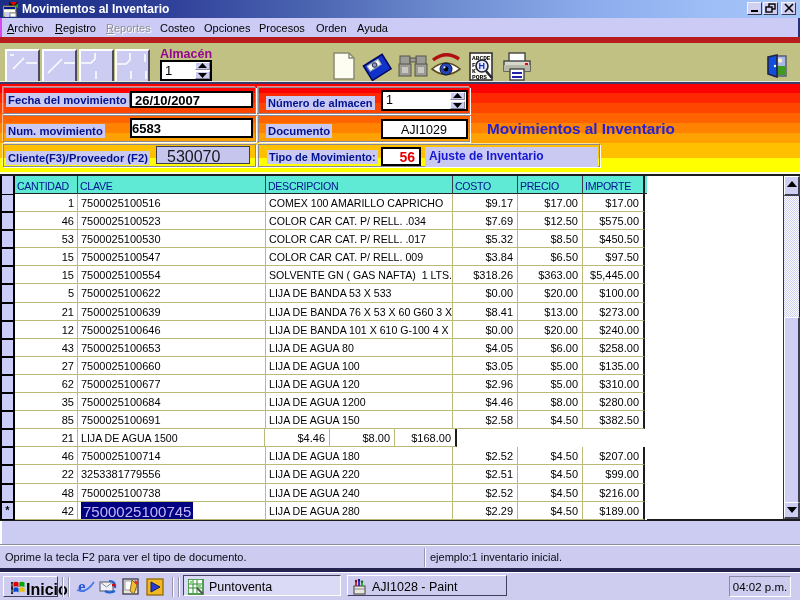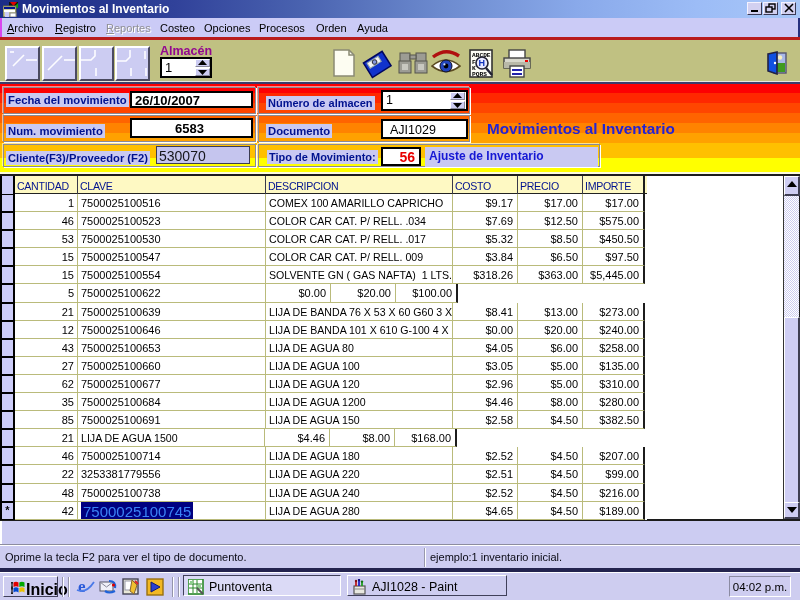--- a/index.html
+++ b/index.html
@@ -10,21 +10,21 @@
 #titlebar .txt{position:absolute;left:22px;top:2px;color:#fff;font-weight:bold;font-size:12px;letter-spacing:0}
 .wbtn{position:absolute;top:2px;width:15px;height:13px;background:#d2d0f0;
   border-top:1px solid #f4f2ff;border-left:1px solid #f4f2ff;border-right:1.5px solid #3a3a55;border-bottom:1.5px solid #3a3a55;
   font-size:9px;color:#000;text-align:center;line-height:10px}
 
 #menubar{left:0;top:18px;width:800px;height:30px;background:#cbcbf6;border-left:2px solid #d946ef;border-right:2px solid #26307e}
 #menubar span{position:absolute;top:4px;color:#000;font-size:11px}
 #menubar span.dis{color:#8f8f94;text-shadow:1px 1px 0 #ffffff}
 u{text-decoration:underline}
 
-#toolbar{left:0;top:37px;width:800px;height:45px;background:#c0c182;border-top:3px solid #b91c1c}
+#toolbar{left:0;top:37px;width:800px;height:45px;background:#c0c182;border-top:6px solid #b91c1c}
 #toolbar .navb{position:absolute;top:6px;width:35px;height:35px;background:#ccccf2;
   border-top:2px solid #ffffff;border-left:2px solid #ffffff;border-right:2px solid #4a4a60;border-bottom:2px solid #4a4a60}
 #almlab{position:absolute;left:160px;top:4px;color:#93088f;font-weight:bold;font-size:12.5px}
 #almspin{position:absolute;left:160px;top:17px;width:52px;height:21px;background:#fff;border:2px solid #000}
 .spinbtns{position:absolute;right:0px;top:0px;width:15px;height:17px}
 .spb{position:absolute;left:0;width:15px;height:8px;background:#ccccf2;border:1px solid #88889a;border-top-color:#fff;border-left-color:#fff;overflow:hidden}
 .spb svg{display:block;margin:0 auto}
 .ticon{position:absolute;top:9px}
 #sepline1{left:0;top:81px;width:800px;height:1px;background:#e8e8e0}
 #sepline2{left:0;top:82px;width:800px;height:2px;background:#3c3c6a}
@@ -34,34 +34,34 @@
    #fd0002 0,#fd0002 9px,#ff2800 9px,#ff2800 19px,#ff4600 19px,#ff4600 29px,
    #ff6400 29px,#ff6400 39px,#ff8300 39px,#ff8300 49px,#ffa100 49px,#ffa100 59px,
    #ffc000 59px,#ffc000 74px,#ffff00 74px,#ffff00 88px)}
 .gbox{position:absolute;border:1px solid #8a8a96;box-shadow:1px 1px 0 #ffffff,-1px -1px 0 rgba(255,255,255,.55)}
 .lchip{position:absolute;background:#c9c9f2;color:#00128f;font-weight:bold;font-size:11.3px;line-height:12px;white-space:nowrap}
 .winput{position:absolute;background:#fff;border:2px solid #000;font-size:13px;color:#000;white-space:nowrap}
 #ftitle{position:absolute;left:487px;top:120px;color:#2424d2;font-weight:bold;font-size:15.3px;white-space:nowrap}
 #ajuste{position:absolute;left:425px;top:147px;width:173px;height:20px;background:#c9c9f2;color:#1517d4;font-weight:bold;font-size:12px;line-height:19px;padding-left:4px;white-space:nowrap}
 
 #tablewrap{left:0;top:174px;width:800px;height:347px;background:#fff;border-top:2px solid #1c1c1c;border-bottom:2px solid #1c1c1c;border-right:1px solid #1c1c1c}
-#thead{position:absolute;left:0;top:0;width:647px;height:18px;background:#fef9c3;display:flex;color:#00128f;border-bottom:1px solid #222}
+#thead{position:absolute;left:0;top:0;width:647px;height:18px;background:#5eead4;display:flex;color:#00128f;border-bottom:1px solid #222}
 #thead div{border-right:1px solid #39394a;padding:3.5px 0 0 2px;height:18px;font-size:10.6px;letter-spacing:-0.3px;overflow:hidden}
 #thead .h0{width:15px;background:#ccccf8;border-left:2px solid #000;border-right:2px solid #000}
 #tbody{position:absolute;left:0;top:18px;width:647px}
 .trow{display:flex;height:18.1px;background:#fff}
 .trow>div{border-right:1px solid #babb7b;border-bottom:1px solid #babb7b;padding-top:3px;height:18.1px;font-size:11px;white-space:nowrap;overflow:hidden}
 .trow .c0{width:15px;background:#ccccf8;border:1px solid #000;border-left-width:2px;border-right-width:2px;text-align:center;padding-top:1px;font-weight:bold}
 .c1{width:63px;text-align:right;padding-right:3px}
 .c2{width:188px;padding-left:3px}
 .c3{width:187px;padding-left:3px;font-size:10.6px !important}
 .c4{width:65px;text-align:right;padding-right:4px}
 .c5{width:65px;text-align:right;padding-right:4px}
 .c6{width:62px;text-align:right;padding-right:4px;border-right:2px solid #1c1c1c !important}
-.hl{background:#000080;color:#3b82f6;padding:1px 2px 3px 2px;font-size:15px;position:relative;top:-2px}
+.hl{background:#000080;color:#c4b5fd;padding:1px 2px 3px 2px;font-size:15px;position:relative;top:-2px}
 .ast{font-weight:bold}
 
 #vscroll{left:783px;top:176px;width:16px;height:343px;border-left:1px solid #333;
   background:conic-gradient(#ffffff 25%,#ccccf0 0 50%,#ffffff 0 75%,#ccccf0 0) 0 0/2px 2px}
 .sbtn{position:absolute;left:0;width:16px;background:#cecdf2;border-top:1px solid #fff;border-left:1px solid #fff;border-right:2px solid #3f3f52;border-bottom:2px solid #3f3f52}
 #sthumb{position:absolute;left:0;top:141px;width:16px;height:186px;background:#cfcef4;border-top:1px solid #fff;border-left:1px solid #fff;border-right:2px solid #3f3f52;border-bottom:1px solid #3f3f52}
 
 #belowtable{left:0;top:521px;width:800px;height:23px;background:#ccccf2;border-left:2px solid #ffffff}
 #divider{left:0;top:544px;width:800px;height:2px;background:#8d8da0;border-bottom:1px solid #ffffff}
 #statusbar{left:0;top:547px;width:800px;height:21px;background:#cdccf0;color:#0a0a14;font-size:11px}
@@ -231,43 +231,43 @@
   <div class="gbox" style="left:3px;top:31px;width:253px;height:27px"></div>
   <div class="gbox" style="left:3px;top:60px;width:253px;height:23px"></div>
   <div class="gbox" style="left:258px;top:3px;width:212px;height:27px"></div>
   <div class="gbox" style="left:258px;top:31px;width:212px;height:27px"></div>
   <div class="gbox" style="left:258px;top:60px;width:342px;height:23px"></div>
 
   <div class="lchip" style="left:6px;top:9px;padding:1px 2px">Fecha del movimiento</div>
   <div class="winput" style="left:130px;top:7px;width:123px;height:17px;font-weight:bold;padding:0 0 0 3px">26/10/2007</div>
 
   <div class="lchip" style="left:6px;top:40px;padding:1px 2px">Num. movimiento</div>
-  <div class="winput" style="left:130px;top:34px;width:123px;height:20px;font-weight:bold;text-align:center;padding:1px 4px 0 0">6583</div>
+  <div class="winput" style="left:130px;top:34px;width:123px;height:20px;font-weight:bold;text-align:left;padding:1px 4px 0 0">6583</div>
 
   <div class="lchip" style="left:6px;top:67px;padding:1px 2px;font-size:11.2px">Cliente(F3)/Proveedor (F2)</div>
-  <div style="position:absolute;left:156px;top:62px;width:94px;height:18px;background:#c5c5ee;border:1.5px solid #3c3c50;color:#16161c;font-size:14px;padding:1px 0 0 2px">530070</div>
+  <div style="position:absolute;left:156px;top:62px;width:94px;height:18px;background:#c5c5ee;border:1.5px solid #3c3c50;color:#16161c;font-size:16px;padding:1px 0 0 10px">530070</div>
 
   <div class="lchip" style="left:266px;top:12px;padding:1px 2px;font-size:11px">Número de almacen</div>
   <div class="winput" style="left:381px;top:6px;width:87px;height:21px;padding:1px 0 0 3px;font-size:12.5px">1
     <div class="spinbtns" style="right:1px;top:0px;height:17px;width:15px">
       <div class="spb" style="top:0">
           <svg width="13" height="6" viewBox="0 0 13 6">
             <path d="M6.5 0 L11 5 L2 5 Z" fill="#000"></path>
           </svg>
         </div>
       <div class="spb" style="top:9px;height:8px">
           <svg width="13" height="6" viewBox="0 0 13 6">
             <path d="M6.5 6 L11 1 L2 1 Z" fill="#000"></path>
           </svg>
         </div>
     </div>
   </div>
 
   <div class="lchip" style="left:266px;top:40px;padding:1px 2px">Documento</div>
-  <div class="winput" style="left:381px;top:35px;width:87px;height:20px;padding:2px 0 0 7px;font-size:12.5px">AJI1029</div>
+  <div class="winput" style="left:381px;top:35px;width:87px;height:20px;padding:2px 0 0 18px;font-size:12.5px">AJI1029</div>
 
   <div class="lchip" style="left:267px;top:66px;padding:1px 2px;font-size:11px">Tipo de Movimiento:</div>
   <div class="winput" style="left:381px;top:63px;width:40px;height:19px;color:#e80000;font-weight:bold;font-size:14px;text-align:right;padding:0 4px 0 0">56</div>
 </div>
 <div id="ftitle" class="abs">Movimientos al Inventario</div>
 <div id="ajuste" class="abs">Ajuste de Inventario</div>
 
 <div id="tablewrap" class="abs">
   <div id="thead">
     <div class="h0"></div>
@@ -321,20 +321,21 @@
         <div class="c2">7500025100554</div>
         <div class="c3">SOLVENTE GN ( GAS NAFTA)&nbsp; 1 LTS.</div>
         <div class="c4">$318.26</div>
         <div class="c5">$363.00</div>
         <div class="c6">$5,445.00</div>
       </div>
 <div class="trow">
         <div class="c0"></div>
         <div class="c1">5</div>
         <div class="c2">7500025100622</div>
+        <div class="c3">LIJA DE BANDA 53 X 533</div>
         <div class="c4">$0.00</div>
         <div class="c5">$20.00</div>
         <div class="c6">$100.00</div>
       </div>
 <div class="trow">
         <div class="c0"></div>
         <div class="c1">21</div>
         <div class="c2">7500025100639</div>
         <div class="c3">LIJA DE BANDA 76 X 53 X 60 G60 3 X</div>
         <div class="c4">$8.41</div>
@@ -428,21 +429,21 @@
         <div class="c3">LIJA DE AGUA 240</div>
         <div class="c4">$2.52</div>
         <div class="c5">$4.50</div>
         <div class="c6">$216.00</div>
       </div>
 <div class="trow">
         <div class="c0"><span class="ast">*</span></div>
         <div class="c1">42</div>
         <div class="c2"><span class="hl">7500025100745</span></div>
         <div class="c3">LIJA DE AGUA 280</div>
-        <div class="c4">$4.65</div>
+        <div class="c4">$2.29</div>
         <div class="c5">$4.50</div>
         <div class="c6">$189.00</div>
       </div>
   </div>
   <div id="vscroll" class="abs" style="left:783px;top:0px">
     <div class="sbtn" style="top:0;height:20px;text-align:center"><svg width="12" height="16" viewBox="0 0 12 16">
           <path d="M6 4 L11 10 L1 10 Z" fill="#000"></path>
         </svg></div>
     <div id="sthumb"></div>
     <div class="sbtn" style="top:326px;height:17px;text-align:center"><svg width="12" height="13" viewBox="0 0 12 13">

